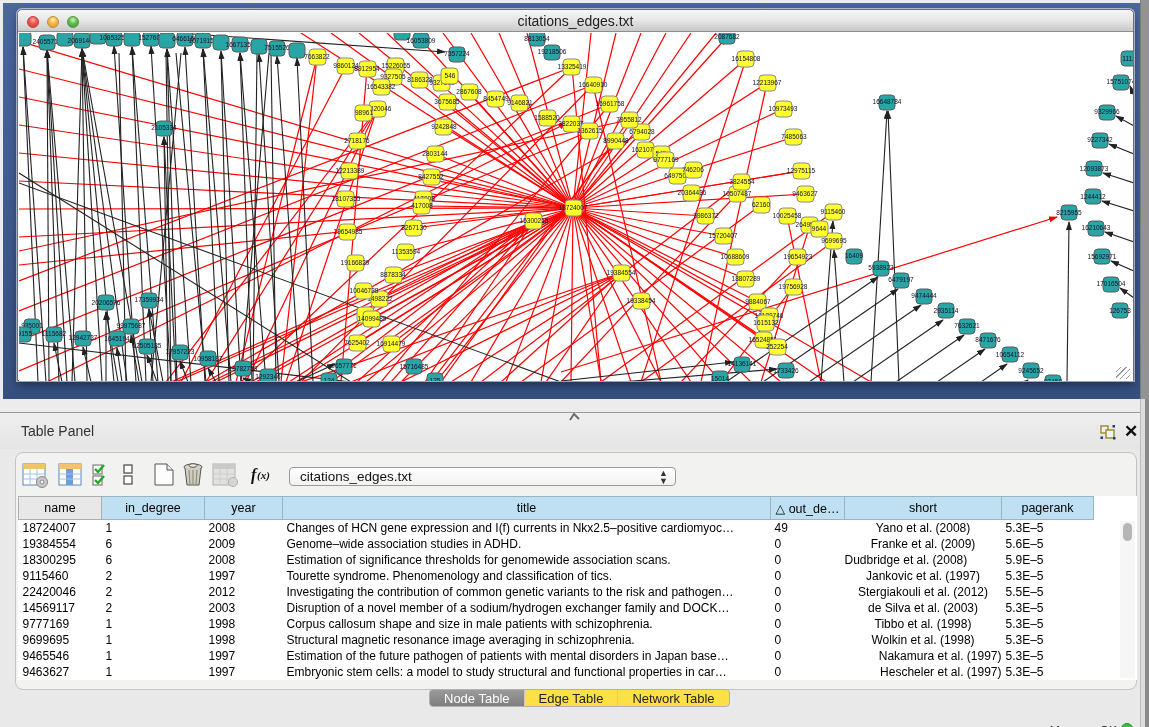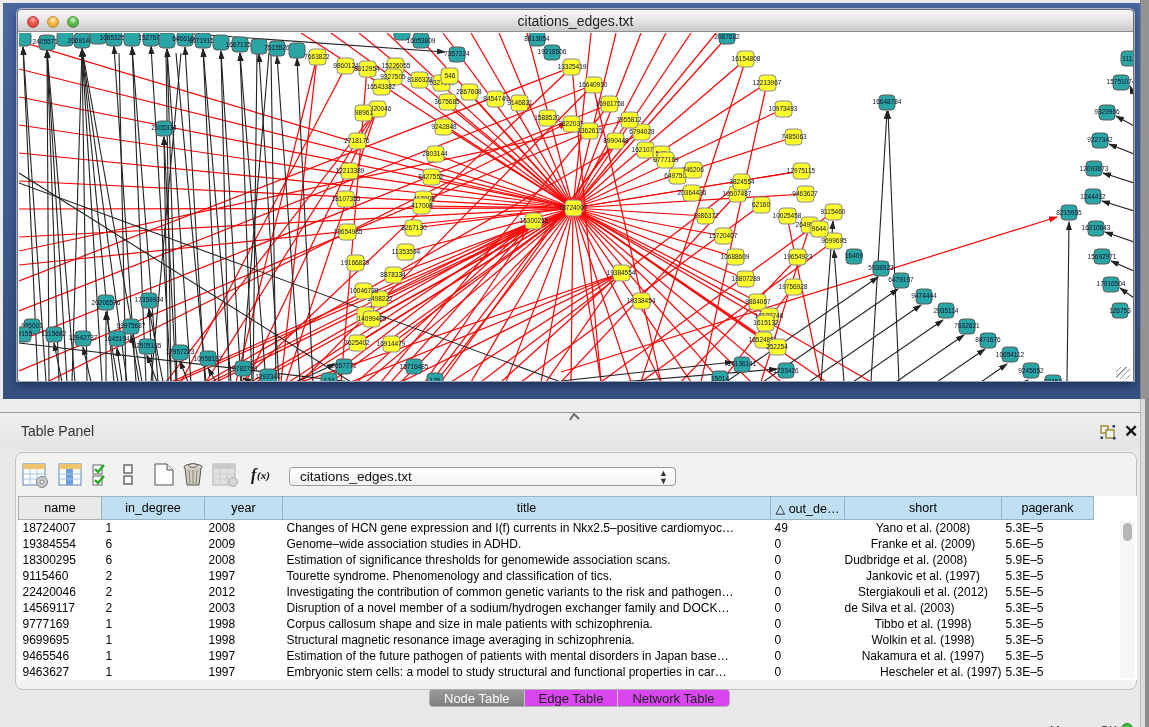--- a/index.html
+++ b/index.html
@@ -24,21 +24,21 @@
 .toolbar{position:absolute;left:-15px;top:0}
 .combo{position:absolute;left:273px;top:14px;width:387px;height:19px;background:linear-gradient(#fff,#f2f2f2);border:1px solid #9b9b9b;border-radius:4px;font-size:13.5px;color:#111;padding:1px 0 0 10px}
 .combo .ud{position:absolute;right:7px;top:1px;font-size:9px;color:#333;line-height:8px}
 table.dt{position:absolute;left:2px;top:43px;border-collapse:collapse;font-size:12px;color:#000;table-layout:fixed;background:#fff}
 table.dt th{background:#bfe0f2;border:1px solid #9ab4c2;border-top:1px solid #9ab4c2;font-weight:normal;font-size:12.5px;height:23px;padding:0;overflow:hidden;white-space:nowrap}
 table.dt th.gray{background:#e8e8e8;border-color:#adadad}
 table.dt td{height:16px;padding:0 0 0 4px;overflow:hidden;white-space:nowrap}
 .rowsbg{position:absolute;left:2px;top:43px;width:1119px;height:184px;background:#fff}
 .vscroll{position:absolute;left:1104px;top:68px;width:15px;height:157px;background:#f6f6f6}
 .vthumb{position:absolute;left:3px;top:2px;width:9px;height:18px;background:#b6b6b6;border-radius:5px}
-.tabs{position:absolute;left:413px;top:236px;height:18px;display:flex;border:1px solid #b0b0b0;border-radius:4px;overflow:hidden;background:#d946ef;font-size:13px}
+.tabs{position:absolute;left:413px;top:236px;height:18px;display:flex;border:1px solid #b0b0b0;border-radius:4px;overflow:hidden;background:#fde047;font-size:13px}
 .tabs div{padding:1px 14px 0;color:#222}
 .tabs .sel{background:linear-gradient(#9a9a9a,#7f7f7f);color:#fff}
 .tabs .sep{width:1px;padding:0;background:#c8c8c8}
 .mem{position:absolute;right:32px;top:311px;font-size:12px;color:#222}
 .memdot{position:absolute;left:1121px;top:310px;width:12px;height:12px;border-radius:50%;background:#35c23a;border:1px solid #1d8a24}
 </style></head><body>
 <div class="netarea">
   <div class="bluebox"></div>
   <div class="macwin">
     <div class="titlebar">
@@ -680,21 +680,21 @@
             <td>0</td>
             <td style="text-align:center;padding:0">Stergiakouli et al. (2012)</td>
             <td>5.5E–5</td>
           </tr>
           <tr>
             <td>14569117</td>
             <td>2</td>
             <td>2003</td>
             <td>Disruption of a novel member of a sodium/hydrogen exchanger family and DOCK…</td>
             <td>0</td>
-            <td style="text-align:left;padding:0">de Silva et al. (2003)</td>
+            <td style="text-align:center;padding:0">de Silva et al. (2003)</td>
             <td>5.3E–5</td>
           </tr>
           <tr>
             <td>9777169</td>
             <td>1</td>
             <td>1998</td>
             <td>Corpus callosum shape and size in male patients with schizophrenia.</td>
             <td>0</td>
             <td style="text-align:center;padding:0">Tibbo et al. (1998)</td>
             <td>5.3E–5</td>
@@ -707,21 +707,21 @@
             <td>0</td>
             <td style="text-align:center;padding:0">Wolkin et al. (1998)</td>
             <td>5.3E–5</td>
           </tr>
           <tr>
             <td>9465546</td>
             <td>1</td>
             <td>1997</td>
             <td>Estimation of the future pathogen of patients with mental disorders in Japan base…</td>
             <td>0</td>
-            <td style="text-align:center;padding:0">Nakamura et al. (1997)</td>
+            <td style="text-align:right;padding:0">Nakamura et al. (1997)</td>
             <td>5.3E–5</td>
           </tr>
           <tr>
             <td>9463627</td>
             <td>1</td>
             <td>1997</td>
             <td>Embryonic stem cells: a model to study structural and functional properties in car…</td>
             <td>0</td>
             <td style="text-align:right;padding:0">Hescheler et al. (1997)</td>
             <td>5.3E–5</td>

